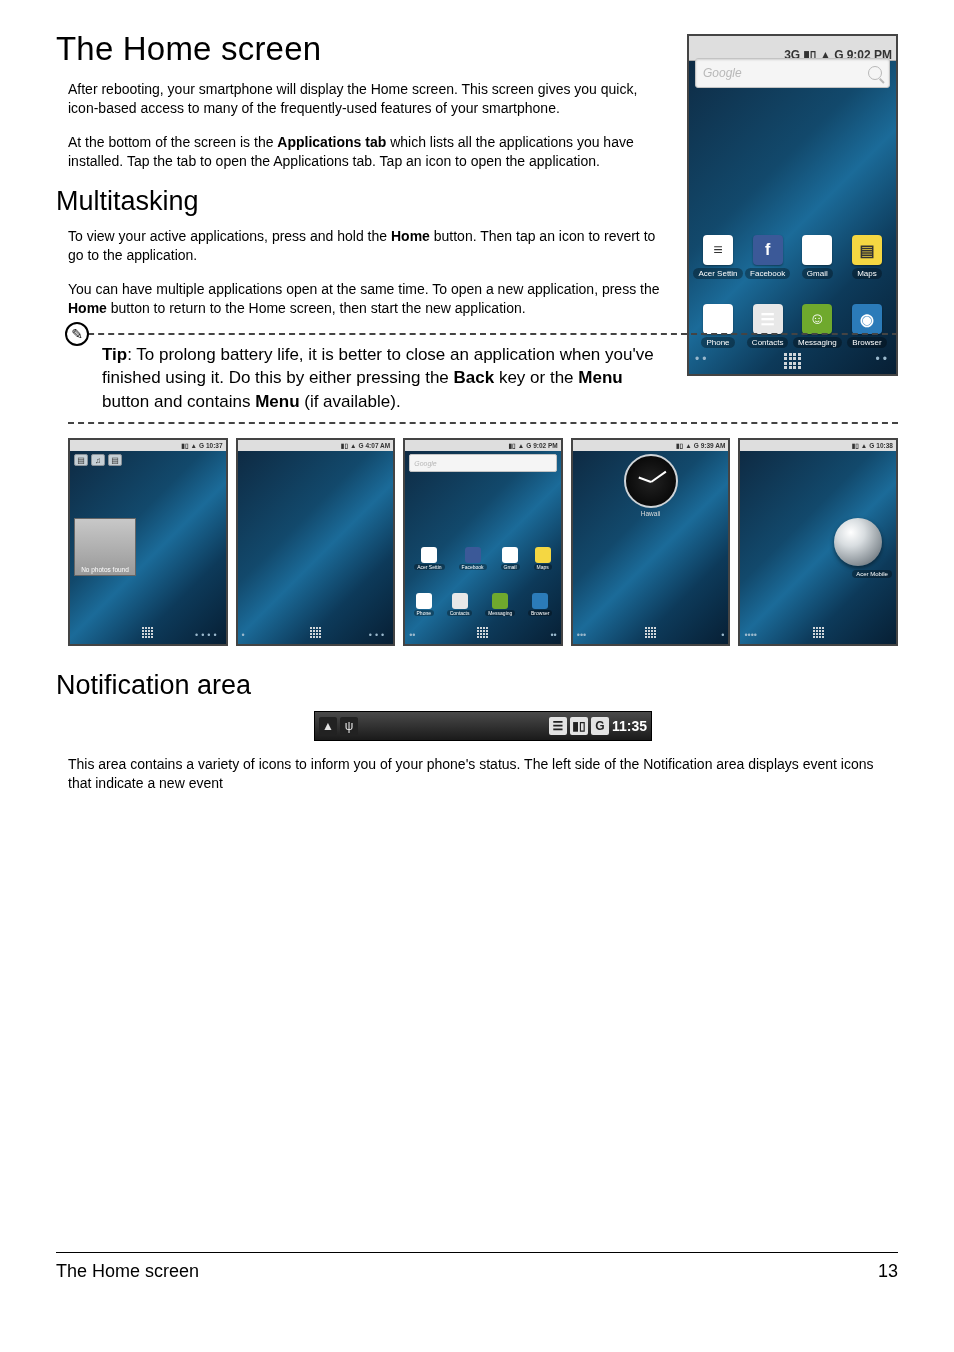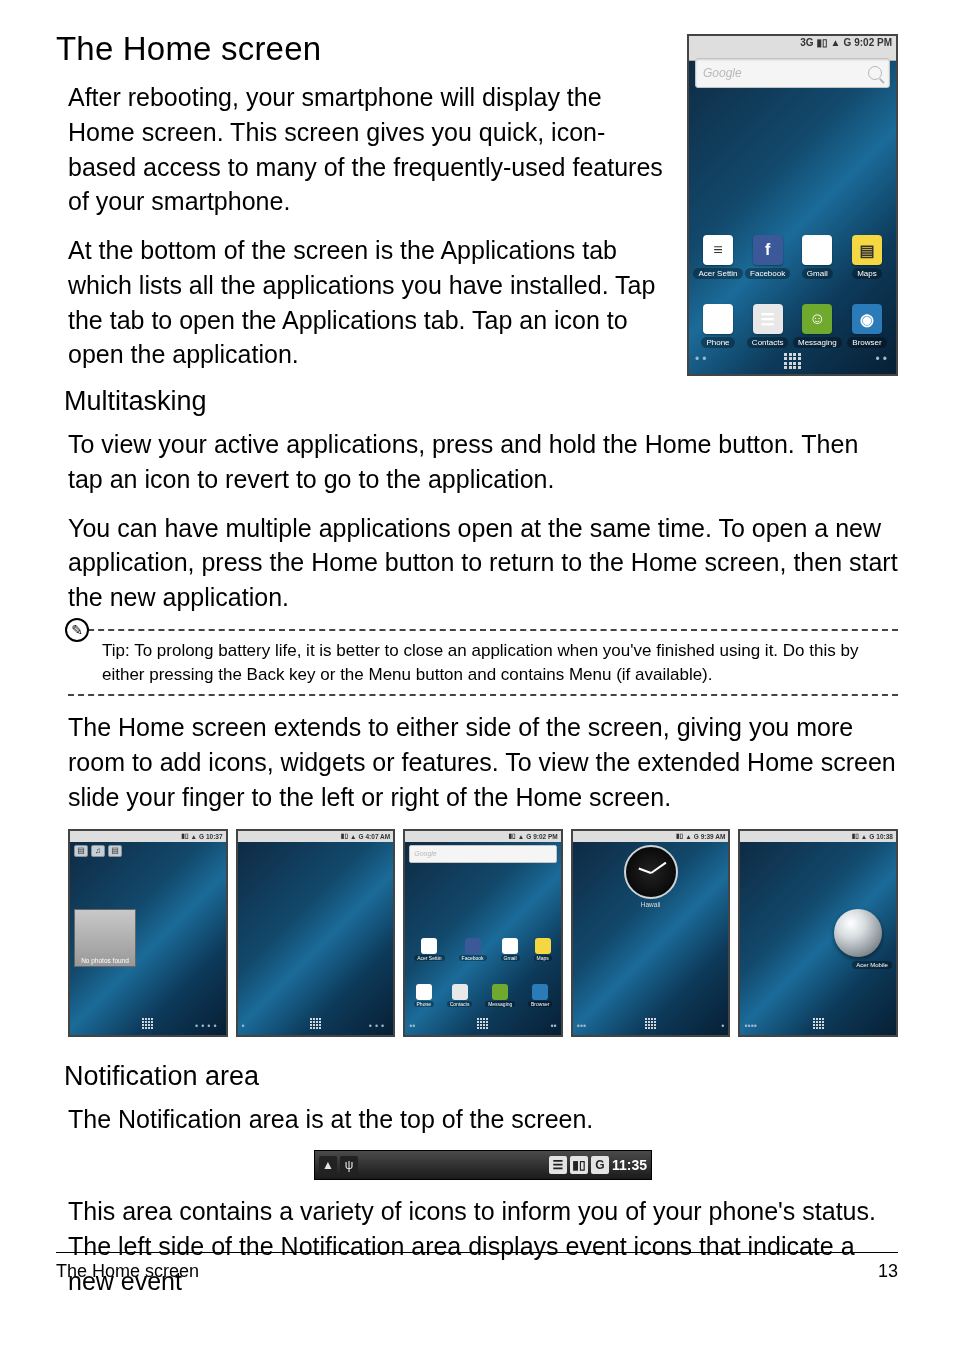--- a/index.html
+++ b/index.html
@@ -18,40 +18,40 @@
   }
   h1 {
     font-size: 33px;
     font-weight: 400;
     margin: 0 0 12px 0;
     letter-spacing: 0.2px;
   }
   h2 {
     font-size: 27px;
     font-weight: 400;
-    margin: 14px 0 10px 8px;
+    margin: 14px 0 10px 0;
   }
   p {
-    font-size: 25px;
+    font-size: 14px;
     line-height: 1.39;
     margin: 0 0 14px 0;
   }
   .content { padding-left: 12px; }
   .wrap-right { float: right; margin: 4px 0 14px 18px; }
-  .bold { font-weight: 400; }
+  .bold { font-weight: 700; }
   .phone-lg {
     width: 211px; height: 342px; border: 2px solid #444;
     background: linear-gradient(135deg,#0e2840 0%,#12496c 40%,#1b6b99 55%,#0d3a5a 75%,#071f34 100%);
     position: relative; overflow: hidden;
   }
   .pl-status {
     position:absolute; top:0; left:0; right:0; height:16px;
     background:#dedede; border-bottom:1px solid #aaa;
-    font-size:10px; font-weight:700; color:#333;
-    display:flex; justify-content:flex-end; align-items:flex-end;
+    font-size:12px; font-weight:700; color:#333;
+    display:flex; justify-content:flex-end; align-items:flex-start;
     padding:12px 4px; gap:3px;
   }
   .pl-search {
     position:absolute; top:22px; left:6px; right:6px; height:30px;
     background:#f5f5f5; border:1px solid #c3c3c3; border-radius:3px;
     display:flex; align-items:center; padding:0 7px;
     font-size:12px; color:#b8b8b8; font-style:italic;
     box-shadow: inset 0 1px 2px rgba(0,0,0,.15);
   }
   .pl-mag {
@@ -296,21 +296,20 @@
 
     <div class="tip-box">
       <div class="tip-icon">✎</div>
       <div class="tip-text">
         <span class="bold">Tip</span><span>: To prolong battery life, it is better to close an application when you've finished using it. Do this by either pressing the </span><span class="bold">Back</span><span> key or the </span><span class="bold">Menu</span><span> button and contains </span><span class="bold">Menu</span><span> (if available).</span>
       </div>
     </div>
   </div>
 
   <div class="content">
-    <p>The Home screen extends to either side of the screen, giving you more room to add icons, widgets or features. To view the extended Home screen slide your finger to the left or right of the Home screen.</p>
 
     <div class="screens">
       <div class="scr">
         <div class="scr-status" id="scrs0">
             <span>▮▯</span>
             <span>▲</span>
             <span>G</span>
             <span>10:37</span>
           </div>
         <div class="tray">
@@ -507,21 +506,20 @@
               <span></span>
               <span></span>
             </div>
           </div>
       </div>
     </div>
   </div>
 
   <h2>Notification area</h2>
   <div class="content">
-    <p>The Notification area is at the top of the screen.</p>
 
     <div class="notif-bar">
       <div class="nb-left" id="nb-left">
           <div class="nb-ic nb-dark">▲</div>
           <div class="nb-ic nb-dark">ψ</div>
         </div>
       <div class="nb-right" id="nb-right">
           <div class="nb-ic">☰</div>
           <div class="nb-ic">▮▯</div>
           <div class="nb-ic">G</div>

